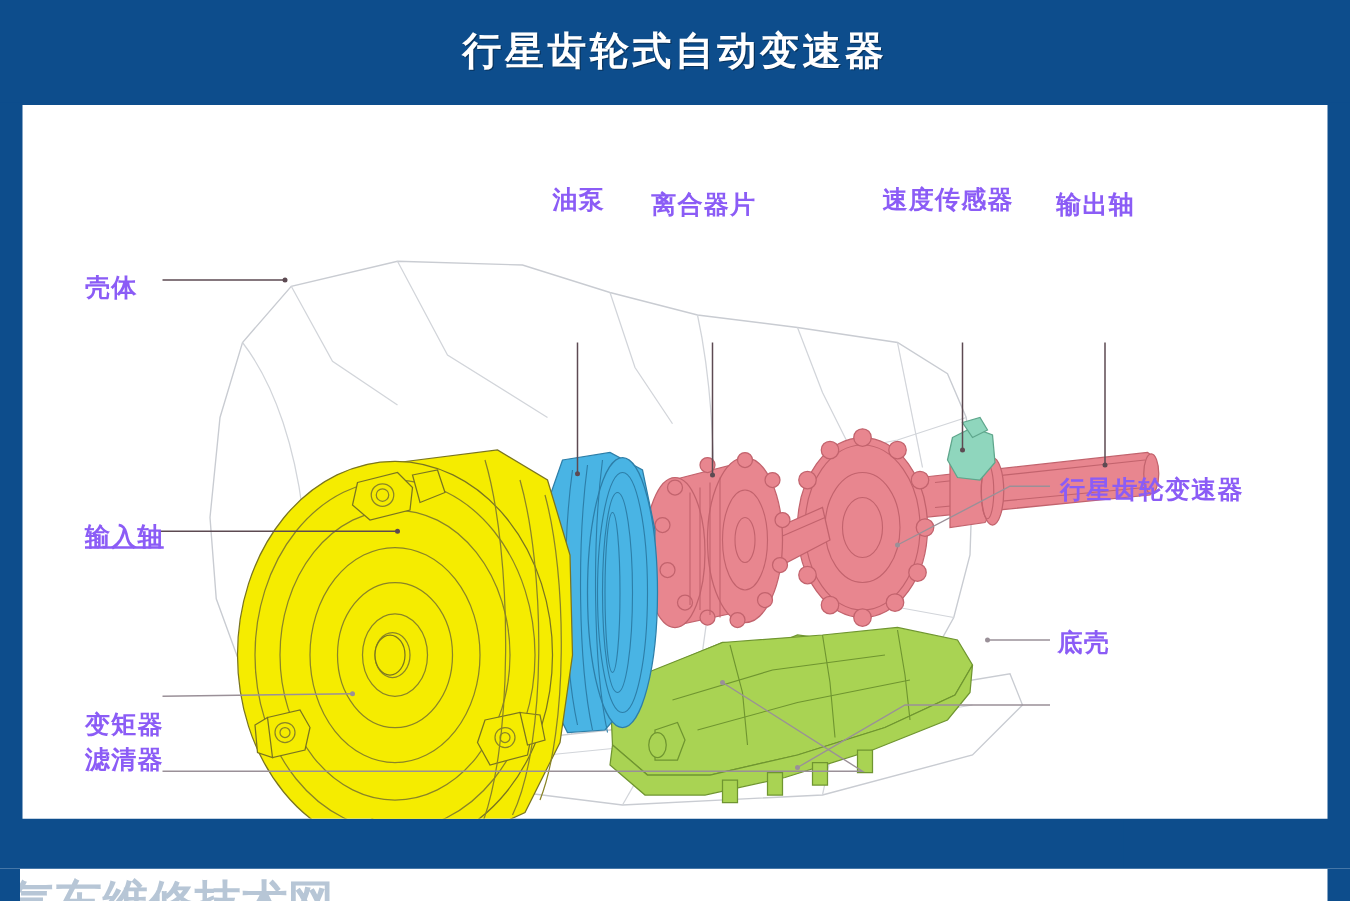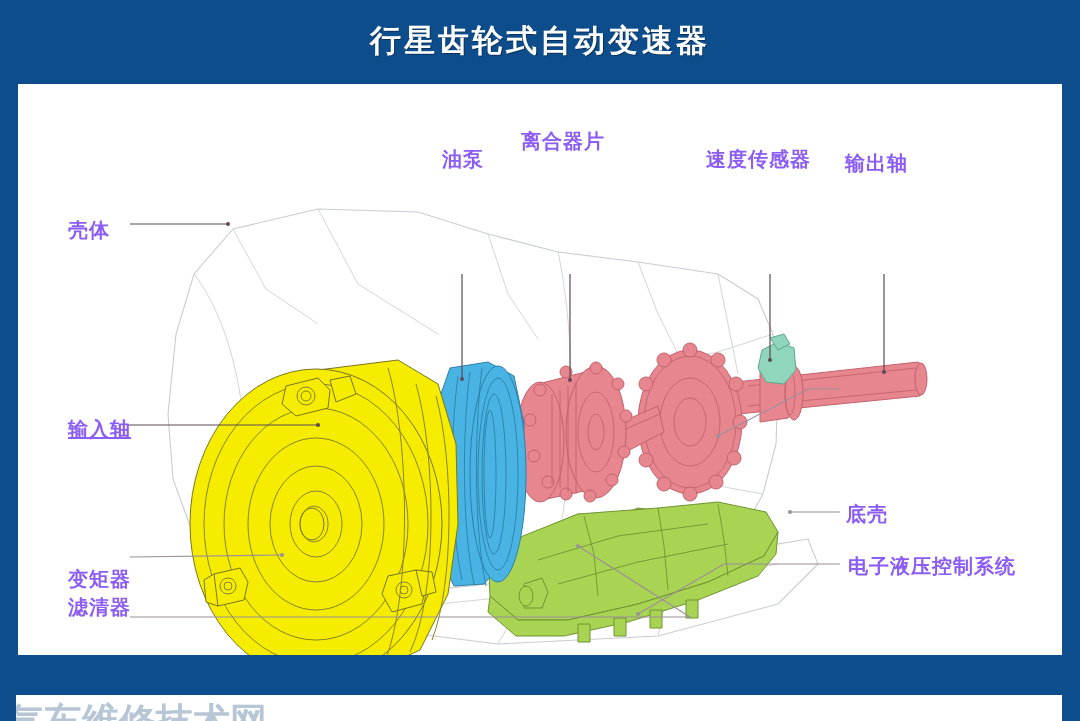--- a/index.html
+++ b/index.html
@@ -339,30 +339,30 @@
       <div class="lbl" style="left:50px;top:133px;">壳体</div>
 
       <div class="lbl" style="left:50px;top:332px;text-decoration:underline;">输入轴</div>
 
       <div class="lbl" style="left:50px;top:482px;">变矩器</div>
 
       <div class="lbl" style="left:50px;top:510px;">滤清器</div>
 
       <div class="lbl" style="left:424px;top:62px;">油泵</div>
 
-      <div class="lbl" style="left:503px;top:44px;">离合器片</div>
+      <div class="lbl" style="left:503px;top:66px;">离合器片</div>
 
       <div class="lbl" style="left:688px;top:62px;">速度传感器</div>
 
       <div class="lbl" style="left:827px;top:66px;">输出轴</div>
 
+      <div class="lbl" style="left:830px;top:294px;">行星齿轮变速器</div>
 
       <div class="lbl" style="left:828px;top:417px;">底壳</div>
 
-      <div class="lbl" style="left:830px;top:469px;">电子液压控制系统</div>
 
     </div>
   </div>
 
   <div class="wm-band">
     <div class="wm-cn">气车维修技术网</div>
     <div class="wm-url">www.qcwxjs.com</div>
     <div class="wm-bar"></div>
     <div class="wm-bar-r"></div>
     <div class="wm-bar-b"></div>

